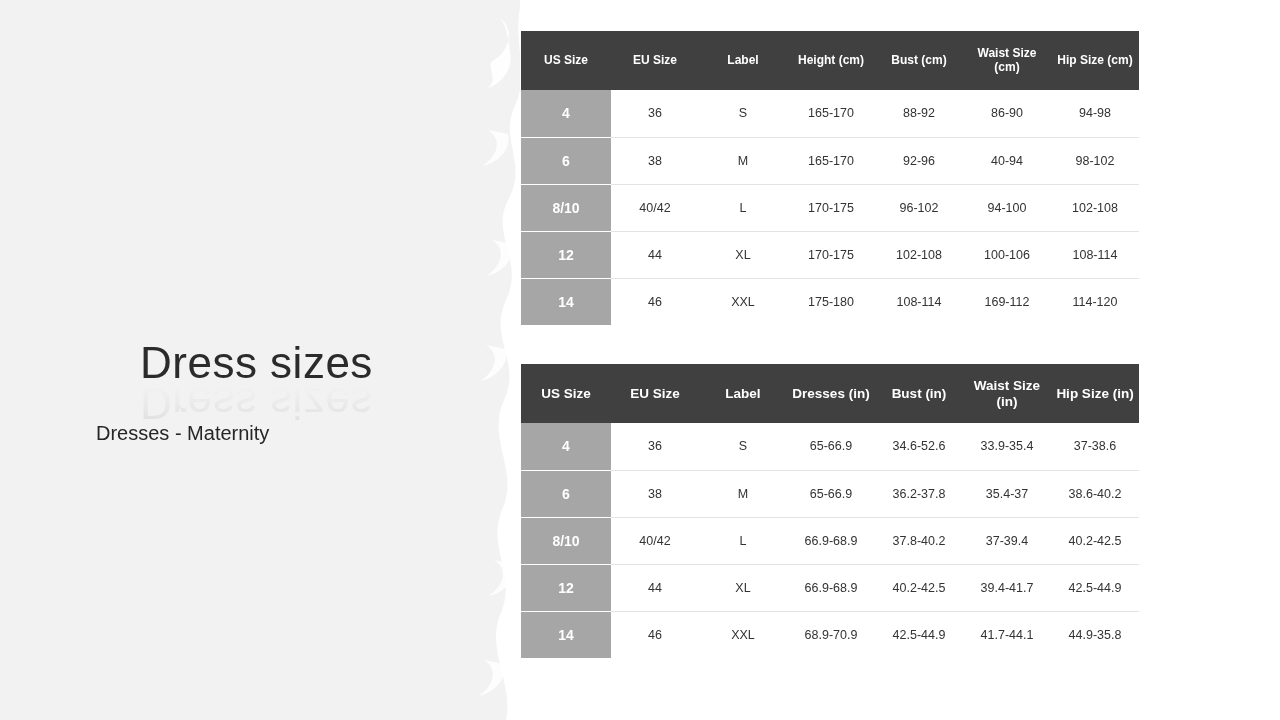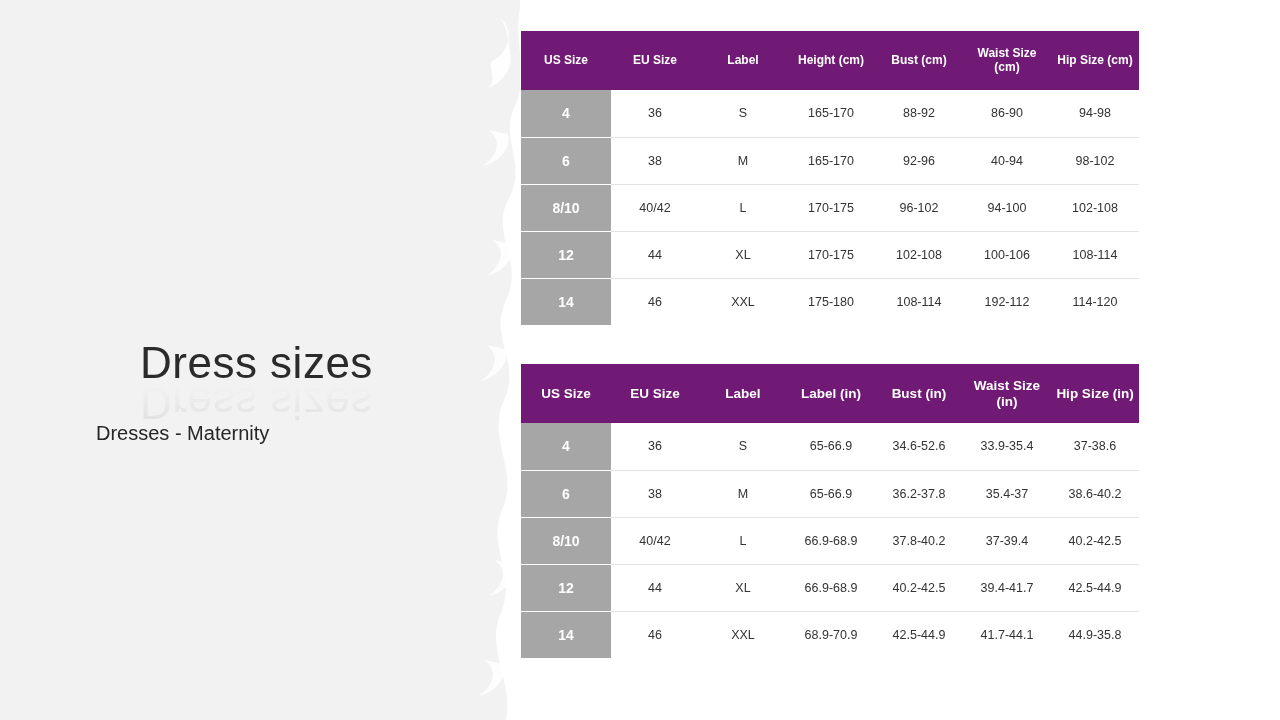--- a/index.html
+++ b/index.html
@@ -85,21 +85,21 @@
     background: #ffffff;
   }
   table.size-table th, table.size-table td {
     text-align: center;
     vertical-align: middle;
     font-size: 12.5px;
     color: #333333;
     border-bottom: 1px solid #e3e3e3;
   }
   table.size-table thead th {
-    background: #701a75;
+    background: #404040;
     color: #ffffff;
     font-weight: bold;
     font-size: 12px;
     height: 59px;
     border-bottom: none;
     padding: 4px 3px;
     line-height: 1.15;
   }
   table.size-table tbody td {
     height: 47px;
@@ -212,21 +212,21 @@
           <td>102-108</td>
           <td>100-106</td>
           <td>108-114</td>
         </tr>
         <tr>
           <td class="us">14</td>
           <td>46</td>
           <td>XXL</td>
           <td>175-180</td>
           <td>108-114</td>
-          <td>192-112</td>
+          <td>169-112</td>
           <td>114-120</td>
         </tr>
       </tbody>
     </table>
   </div>
 
   <div class="table-wrap" id="table-in-wrap">
     <table class="size-table" id="table-in">
       <colgroup>
         <col class="c-us">
@@ -235,21 +235,21 @@
           <col class="c-h">
           <col class="c-b">
           <col class="c-w">
           <col class="c-hip">
       </colgroup>
       <thead>
         <tr>
           <th>US Size</th>
           <th>EU Size</th>
           <th>Label</th>
-          <th>Label (in)</th>
+          <th>Dresses (in)</th>
           <th>Bust (in)</th>
           <th>Waist Size (in)</th>
           <th>Hip Size (in)</th>
         </tr>
       </thead>
       <tbody>
         <tr>
           <td class="us">4</td>
           <td>36</td>
           <td>S</td>

